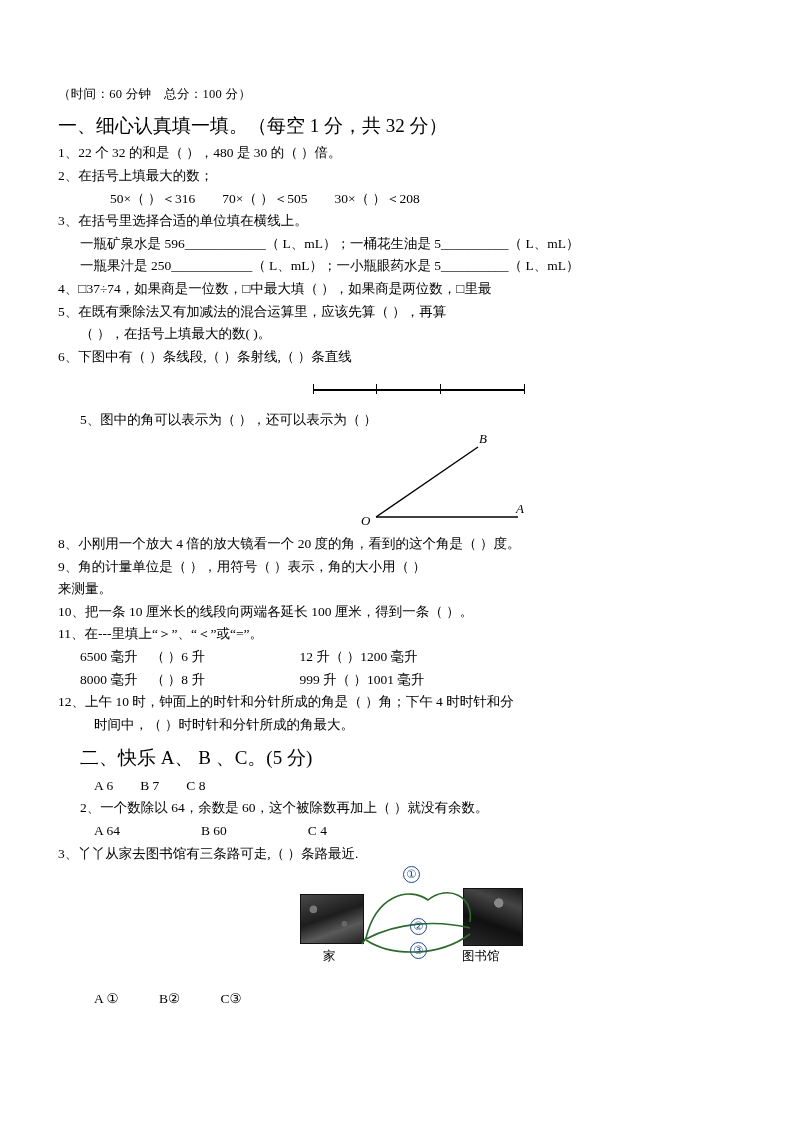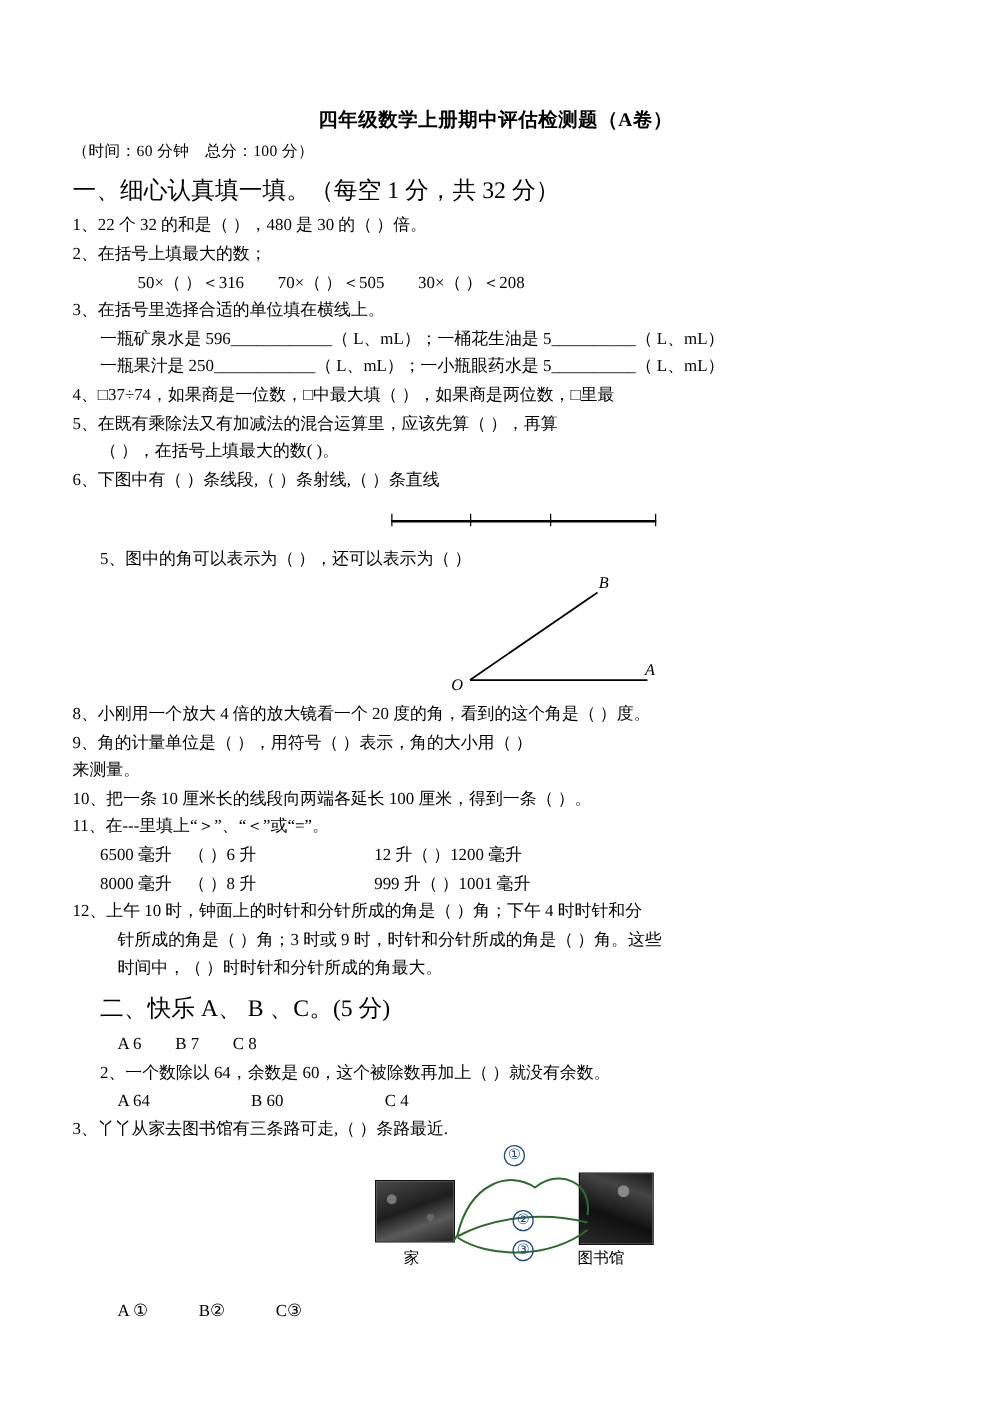--- a/index.html
+++ b/index.html
@@ -120,21 +120,20 @@
     color: #1b4a86;
     text-align: center;
     line-height: 14px;
   }
 </style>
 </head>
 <body>
 
 <div class="page">
 
-  <div class="title">四年级数学上册期中评估检测题（A卷）</div>
   <div class="subtitle">（时间：60 分钟　总分：100 分）</div>
 
   <div class="section-head">一、细心认真填一填。（每空 1 分，共 32 分）</div>
 
   <div class="q">1、22 个 32 的和是（    ），480 是 30 的（    ）倍。</div>
   <div class="q">2、在括号上填最大的数；</div>
   <div class="q indent3">50×（    ）＜316　　70×（    ）＜505　　30×（    ）＜208</div>
   <div class="q">3、在括号里选择合适的单位填在横线上。</div>
   <div class="q indent1">一瓶矿泉水是 596____________（ L、mL）；一桶花生油是 5__________（ L、mL）</div>
   <div class="q indent1">一瓶果汁是 250____________（ L、mL）；一小瓶眼药水是 5__________（ L、mL）</div>
@@ -164,21 +163,20 @@
   </div>
 
   <div class="q">8、小刚用一个放大 4 倍的放大镜看一个 20 度的角，看到的这个角是（    ）度。</div>
   <div class="q">9、角的计量单位是（            ），用符号（    ）表示，角的大小用（        ）</div>
   <div class="q">来测量。</div>
   <div class="q">10、把一条 10 厘米长的线段向两端各延长 100 厘米，得到一条（      ）。</div>
   <div class="q">11、在---里填上“＞”、“＜”或“=”。</div>
   <div class="q indent1">6500 毫升　（  ）6 升　　　　　　　12 升（  ）1200 毫升</div>
   <div class="q indent1">8000 毫升　（  ）8 升　　　　　　　999 升（  ）1001 毫升</div>
   <div class="q">12、上午 10 时，钟面上的时针和分针所成的角是（  ）角；下午 4 时时针和分</div>
-  <div class="q indent2">针所成的角是（  ）角；3 时或 9 时，时针和分针所成的角是（  ）角。这些</div>
   <div class="q indent2">时间中，（  ）时时针和分针所成的角最大。</div>
 
   <div class="section-head indent1" style="margin-top:8px;">二、快乐 A、 B 、C。(5 分)</div>
 
   <div class="q indent2">A 6　　B 7　　C 8</div>
   <div class="q indent1">2、一个数除以 64，余数是 60，这个被除数再加上（        ）就没有余数。</div>
   <div class="q indent2">A  64　　　　　　B  60　　　　　　C 4</div>
   <div class="q">3、丫丫从家去图书馆有三条路可走,（      ）条路最近.</div>
 
   <div class="fig-map">

